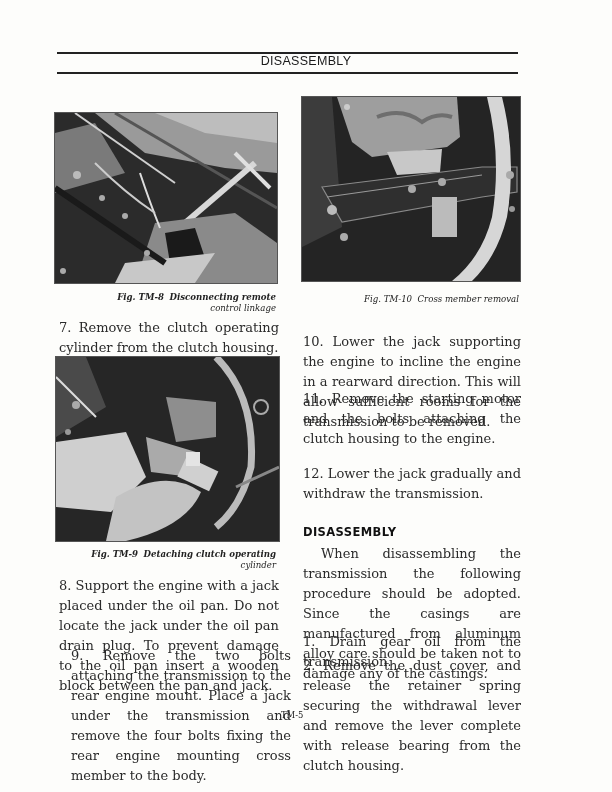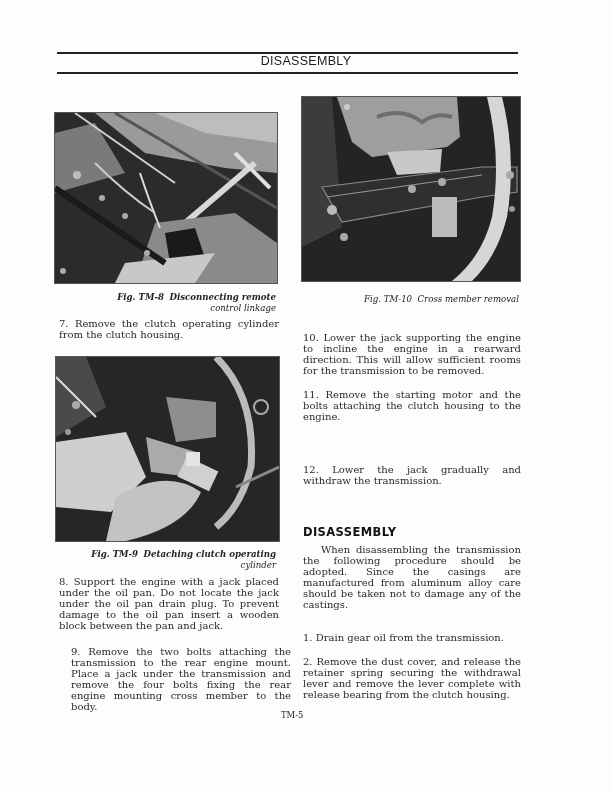--- a/index.html
+++ b/index.html
@@ -17,22 +17,22 @@
     position: absolute; overflow: hidden; border: 1px solid #555;
     background: #2a2a2a;
   }
   .photo svg { width: 100%; height: 100%; display: block; }
   .caption {
     position: absolute; font-family: "DejaVu Serif", serif; font-style: italic;
     font-size: 8.6px; line-height: 11px; color: #222; text-align: right;
   }
   .caption b { font-weight: bold; }
   .para {
-    position: absolute; font-family: "DejaVu Serif", serif; font-size: 10px;
-    line-height: 11px; color: #2a2a2a; text-align: justify; margin: 0;
+    position: absolute; font-family: "DejaVu Serif", serif; font-size: 13px;
+    line-height: 20px; color: #2a2a2a; text-align: justify; margin: 0;
   }
   .para.indent { text-indent: 18px; }
   .section-head {
     position: absolute; font-family: "DejaVu Sans", sans-serif; font-weight: bold;
     font-size: 11.5px; letter-spacing: 0.4px; color: #111; text-align: center;
   }
   .page-num {
     position: absolute; left: 272px; top: 710px;
     font-family: "DejaVu Serif", serif; font-size: 8.4px; color: #222; margin-left: 9px;
   }

